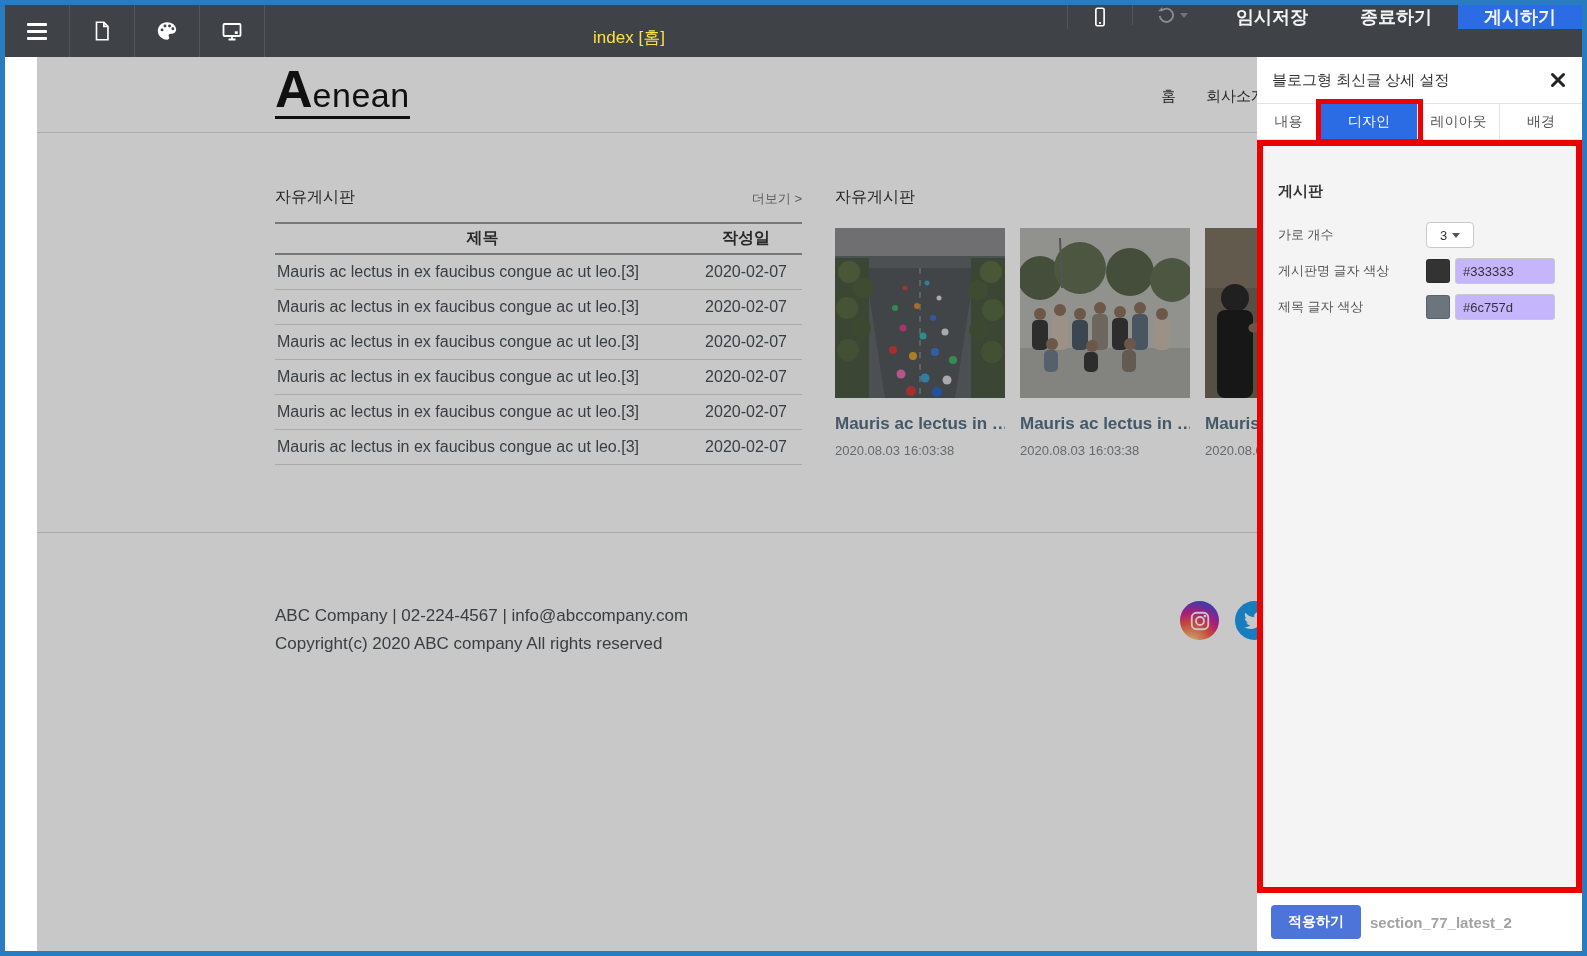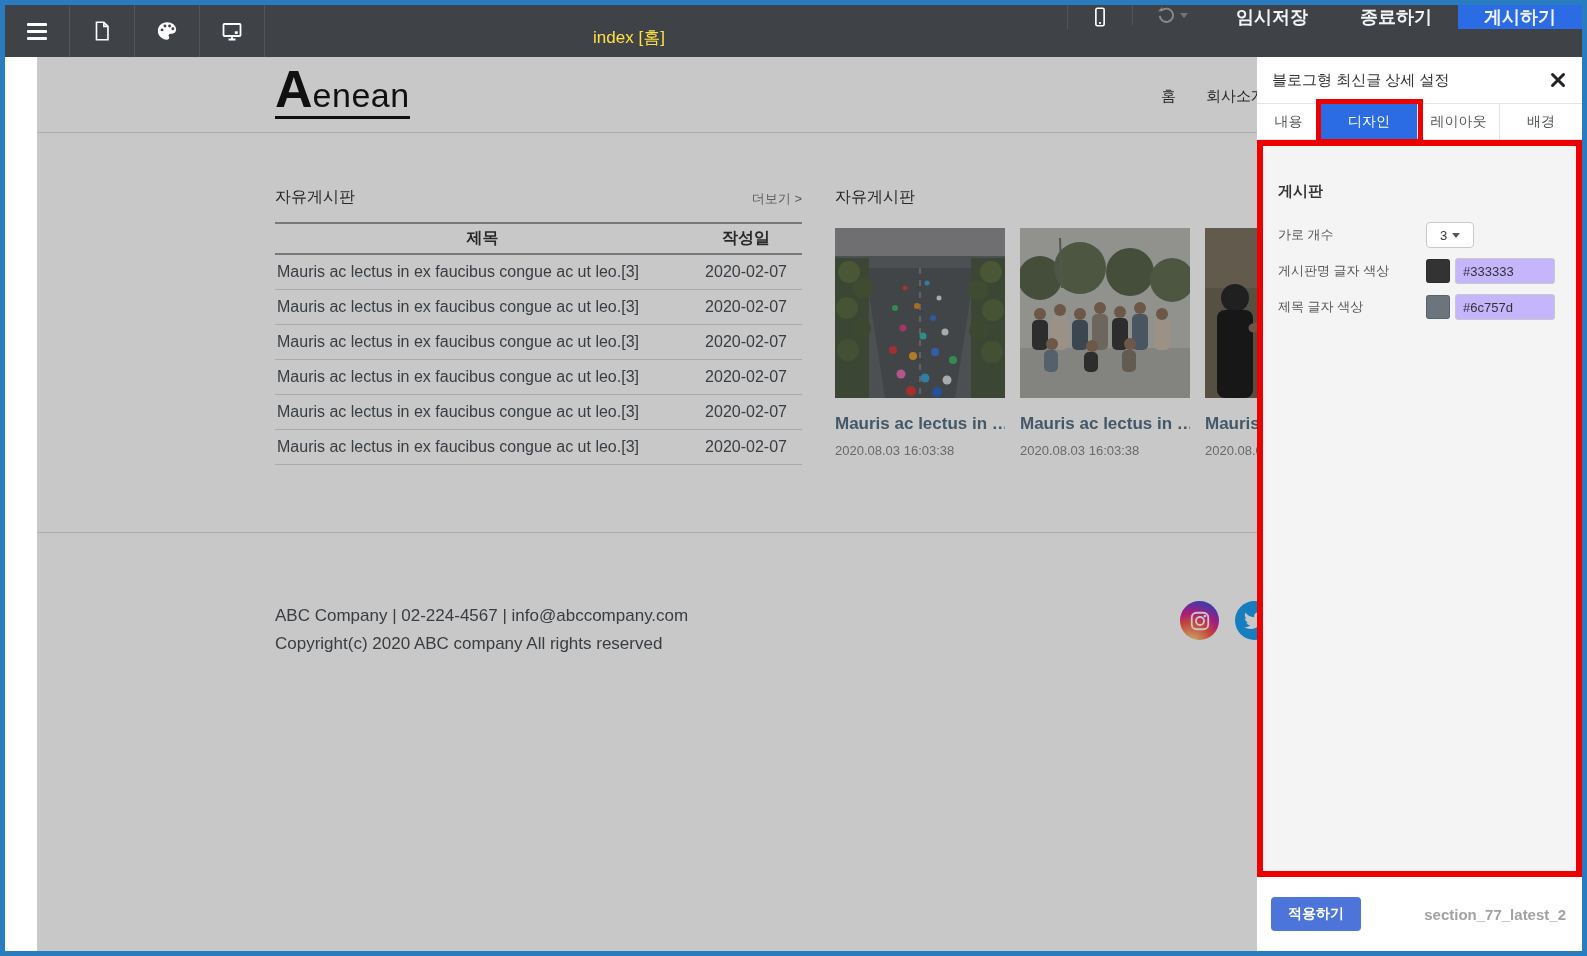--- a/index.html
+++ b/index.html
@@ -69,21 +69,21 @@
   .tab.t0 { width:64px; } .tab.t1 { width:97px; } .tab.t2 { width:82px; } .tab.t3 { flex:1; }
   .tab.active { background:#2b6ce5; color:#fff; position:relative; z-index:6; box-shadow:0 0 0 5px #ec0000; }
   .panel-body { flex:1; background:#f4f4f4; border:6px solid #ec0000; padding:16px 14px 0 15px; position:relative; }
   .pb-heading { font-size:15px; font-weight:700; color:#333; margin:20px 0 16px; }
   .field-row { display:flex; align-items:center; height:36px; }
   .field-label { width:148px; font-size:13px; color:#555; }
   .select-box { width:48px; height:26px; background:#fff; border:1px solid #c9c9c9; border-radius:4px; display:flex; align-items:center; justify-content:center; gap:5px; font-size:13px; color:#333; cursor:pointer; }
   .select-caret { width:0; height:0; border-left:4px solid transparent; border-right:4px solid transparent; border-top:5px solid #555; }
   .swatch { width:24px; height:24px; border-radius:3px; border:1px solid rgba(0,0,0,.15); cursor:pointer; }
   .color-input { width:100px; height:26px; margin-left:5px; border:1px solid #c9c9c9; border-radius:3px; background:#c4b5fd; font-size:13px; color:#333; padding:0 7px; font-family:"Liberation Sans","DejaVu Sans",sans-serif; }
-  .panel-footer { height:74px; background:#fff; display:flex; align-items:center; justify-content:space-between; padding:0 16px 0 14px; }
+  .panel-footer { height:58px; background:#fff; display:flex; align-items:center; padding:0 16px 0 14px;gap:9px; }
   .apply-btn { background:#4d74d8; color:#fff; font-size:14px; font-weight:700; border:none; border-radius:4px; padding:8px 17px; cursor:pointer; font-family:"Liberation Sans","DejaVu Sans",sans-serif; }
   .section-id { font-size:15px; font-weight:700; color:#a2a2a2; }
 </style>
 </head>
 <body>
 
 <div class="frame">
 
   <div class="toolbar">
     <div class="tb-cell">

